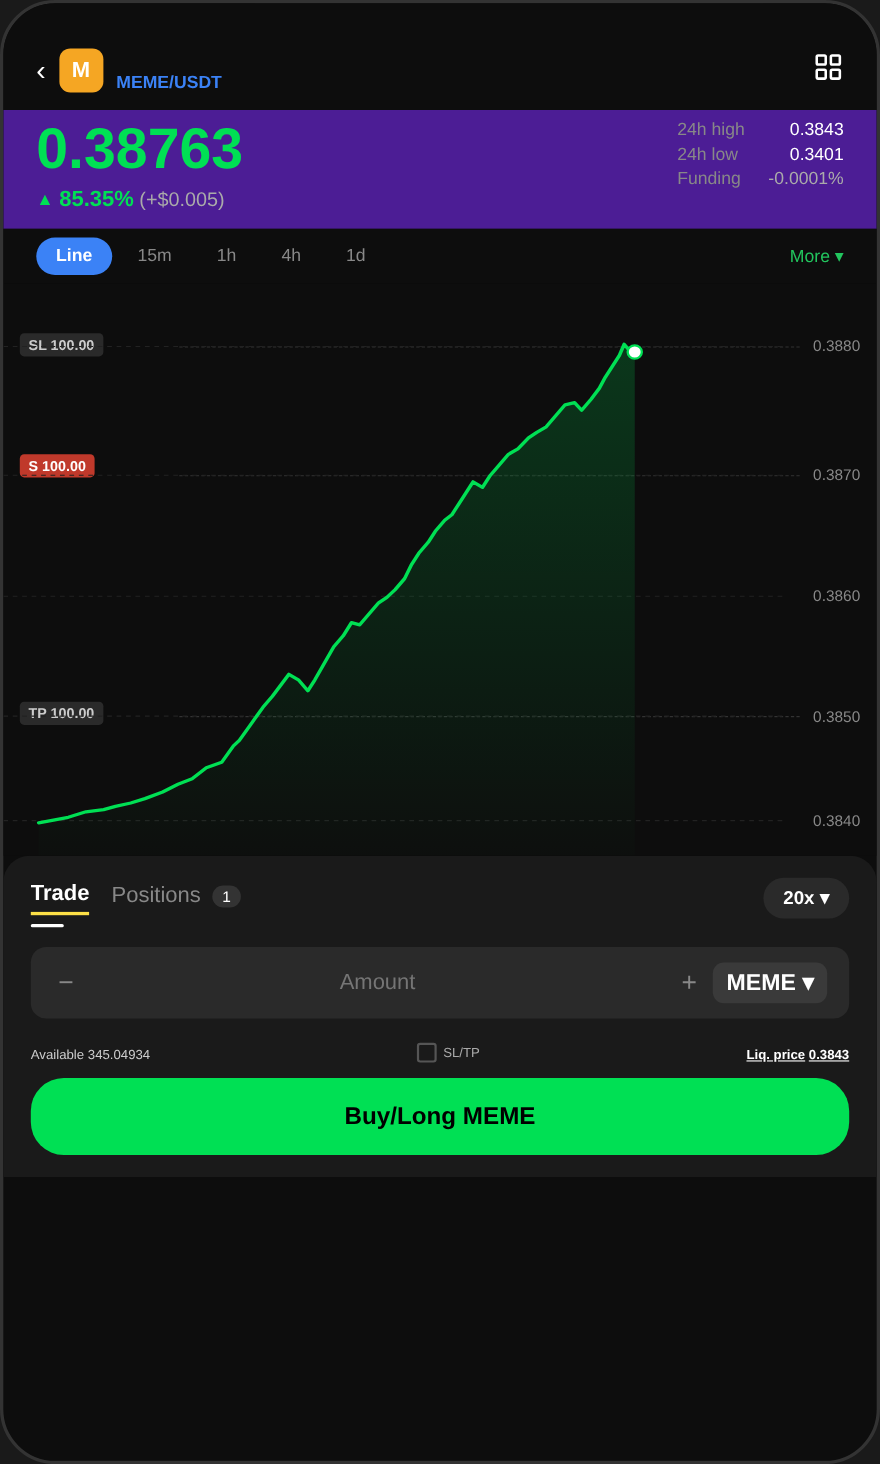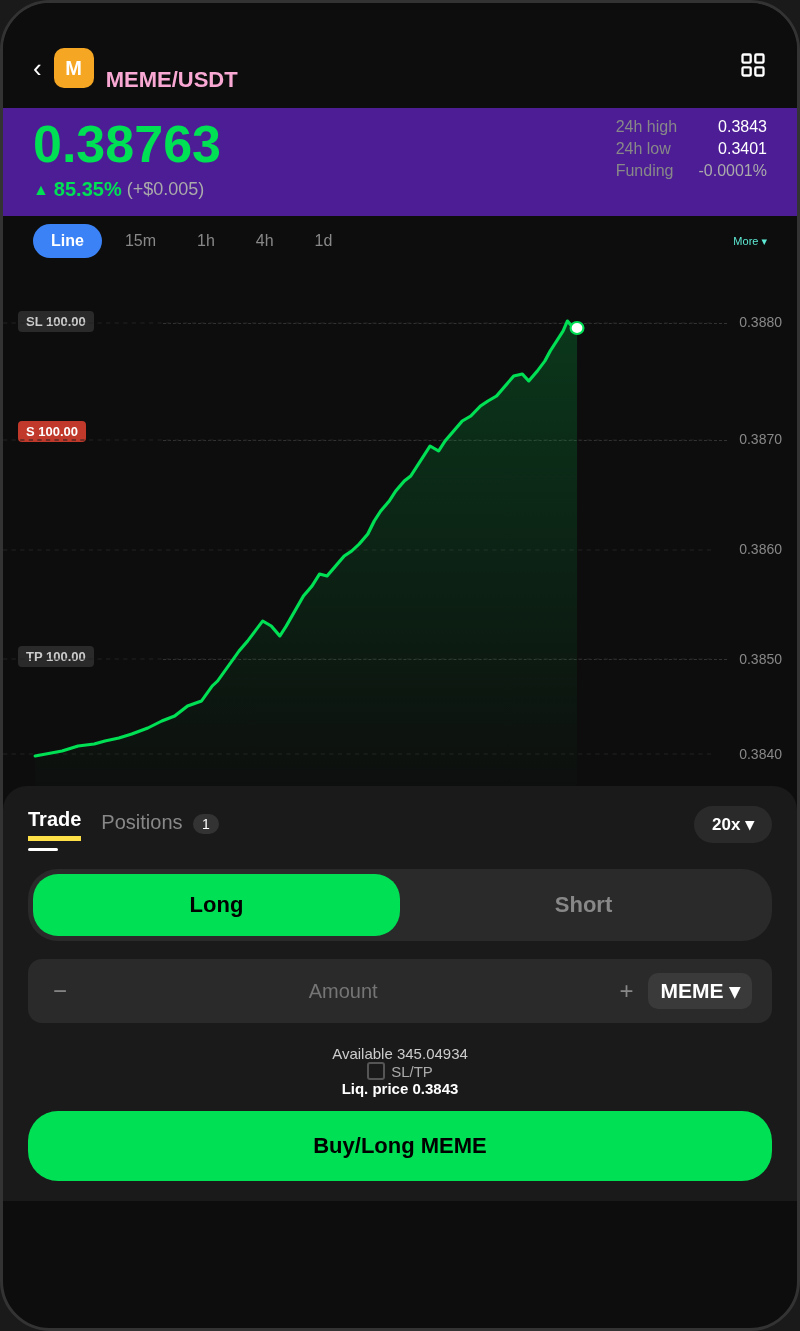--- a/index.html
+++ b/index.html
@@ -46,22 +46,22 @@
       background: #f5a623;
       border-radius: 10px;
       display: flex;
       align-items: center;
       justify-content: center;
       font-size: 20px;
       color: #fff;
       font-weight: bold;
     }
     .pair-title {
-      color: #f9a8d4;
-      font-size: 22px;
+      color: #3b82f6;
+      font-size: 16px;
       font-weight: 600;
       margin-top: 24px;
     }
     .settings-icon {
       color: #fff;
       font-size: 24px;
     }
     .price-section {
       padding: 10px 30px 15px;
       background: #4c1d95;
@@ -117,22 +117,22 @@
     }
     .tab-btn.active {
       background: #3b82f6;
       color: #fff;
       font-weight: 600;
     }
     .tab-more {
       display: flex;
       align-items: center;
       gap: 3px;
-      color: #5eead4;
-      font-size: 11px;
+      color: #22c55e;
+      font-size: 16px;
       cursor: pointer;
       margin-left: auto;
     }
     .chart-container {
       flex: 1;
       background: #0d0d0d;
       position: relative;
       min-height: 500px;
       max-height: 520px;
     }
@@ -189,21 +189,21 @@
     .trade-tab-group { display: flex; align-items: center; gap: 20px; }
     .trade-tab {
       color: #888;
       font-size: 20px;
       cursor: pointer;
       padding-bottom: 5px;
     }
     .trade-tab.active {
       color: #fff;
       font-weight: 700;
-      border-bottom: 5px solid #fde047;
+      border-bottom: 3px solid #fde047;
     }
     .positions-badge {
       background: #333;
       color: #fff;
       font-size: 14px;
       padding: 2px 9px;
       border-radius: 10px;
       margin-left: 5px;
     }
     .leverage-btn {
@@ -283,43 +283,42 @@
       padding: 6px 12px;
       border: none;
       color: #fff;
       font-size: 21px;
       font-weight: 600;
       cursor: pointer;
     }
     .info-row {
       display: flex;
       justify-content: space-between;
-      align-items: center;
+      align-items: flex-end;
       padding: 8px 0 14px;
-      font-size: 15px;
-      flex-direction: column;
+      font-size: 12px;
     }
     .info-available { color: #aaa; }
     .info-available span { color: #ccc; font-weight: 500; }
     .sltp-check {
       display: flex;
       align-items: center;
       gap: 6px;
       color: #aaa;
     }
     .checkbox {
       width: 18px;
       height: 18px;
       border: 2px solid #555;
       border-radius: 3px;
       background: transparent;
       cursor: pointer;
     }
     .liq-price { color: #aaa; }
-    .liq-price span { color: #fff; font-weight: 600; }
+    .liq-price span { color: #fff; font-weight: 600; text-decoration: underline; }
     .buy-btn {
       background: #00e054;
       color: #000;
       font-size: 22px;
       font-weight: 700;
       border: none;
       border-radius: 30px;
       padding: 22px;
       width: 100%;
       cursor: pointer;
@@ -431,24 +430,20 @@
       </div>
       <button class="leverage-btn">
         <span>20x</span>
         <span>▾</span>
       </button>
     </div>
 
     <div class="tab-indicator"></div>
 
     
-    <div class="long-short-toggle">
-      <button class="toggle-btn long-active">Long</button>
-      <button class="toggle-btn">Short</button>
-    </div>
 
     
     <div class="amount-row">
       <button class="amount-btn">−</button>
       <input class="amount-input" type="text" placeholder="Amount" style="">
       <button class="amount-btn">+</button>
       <button class="coin-select">
         <span>MEME</span>
         <span>▾</span>
       </button>

